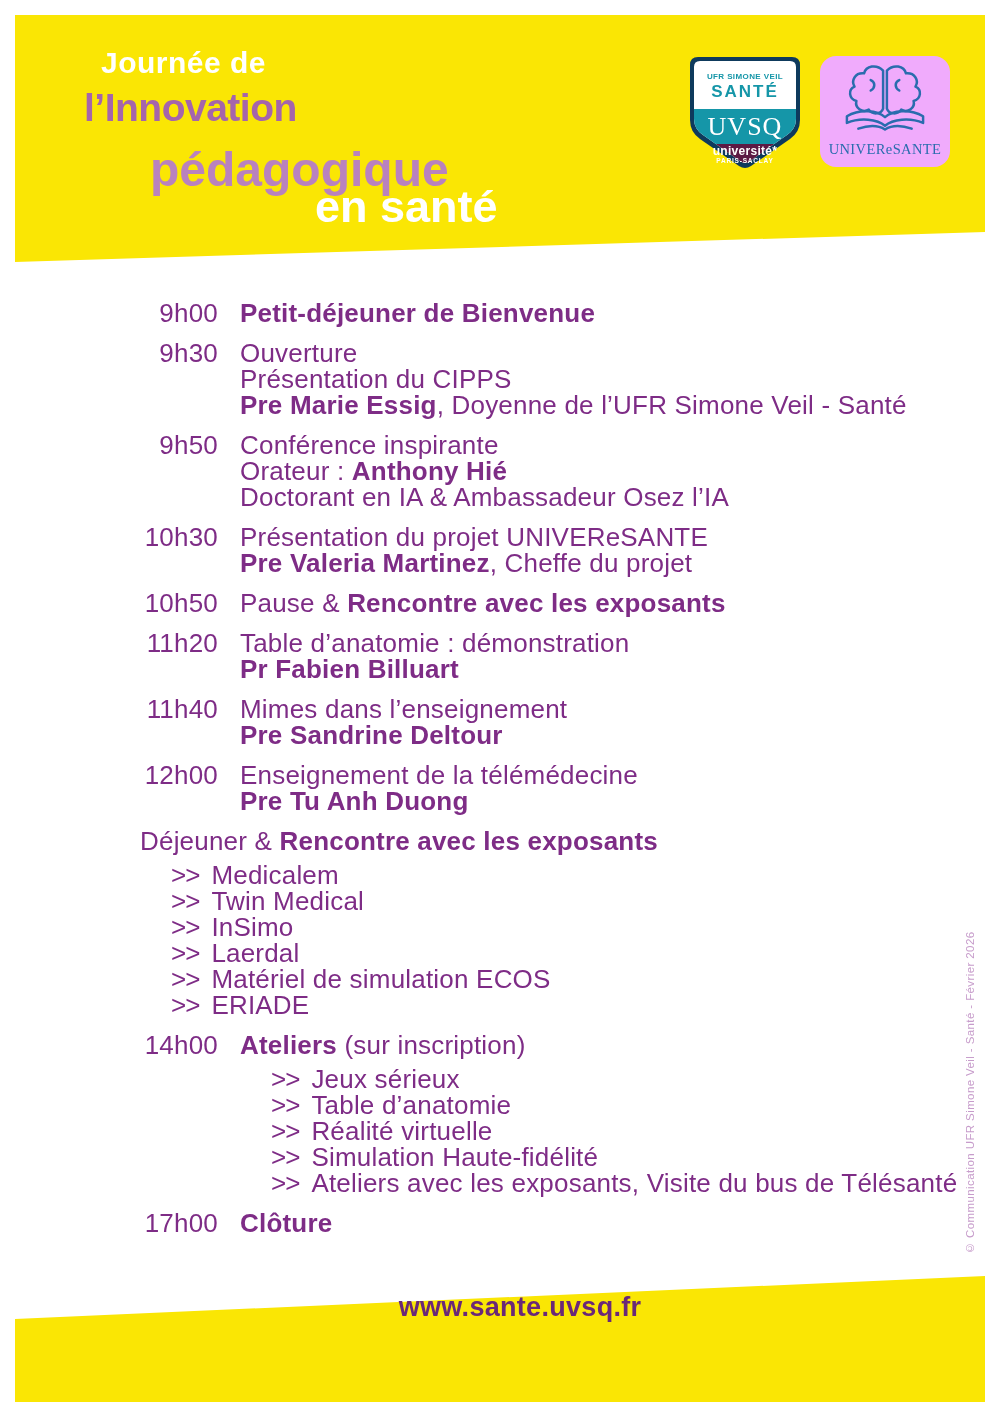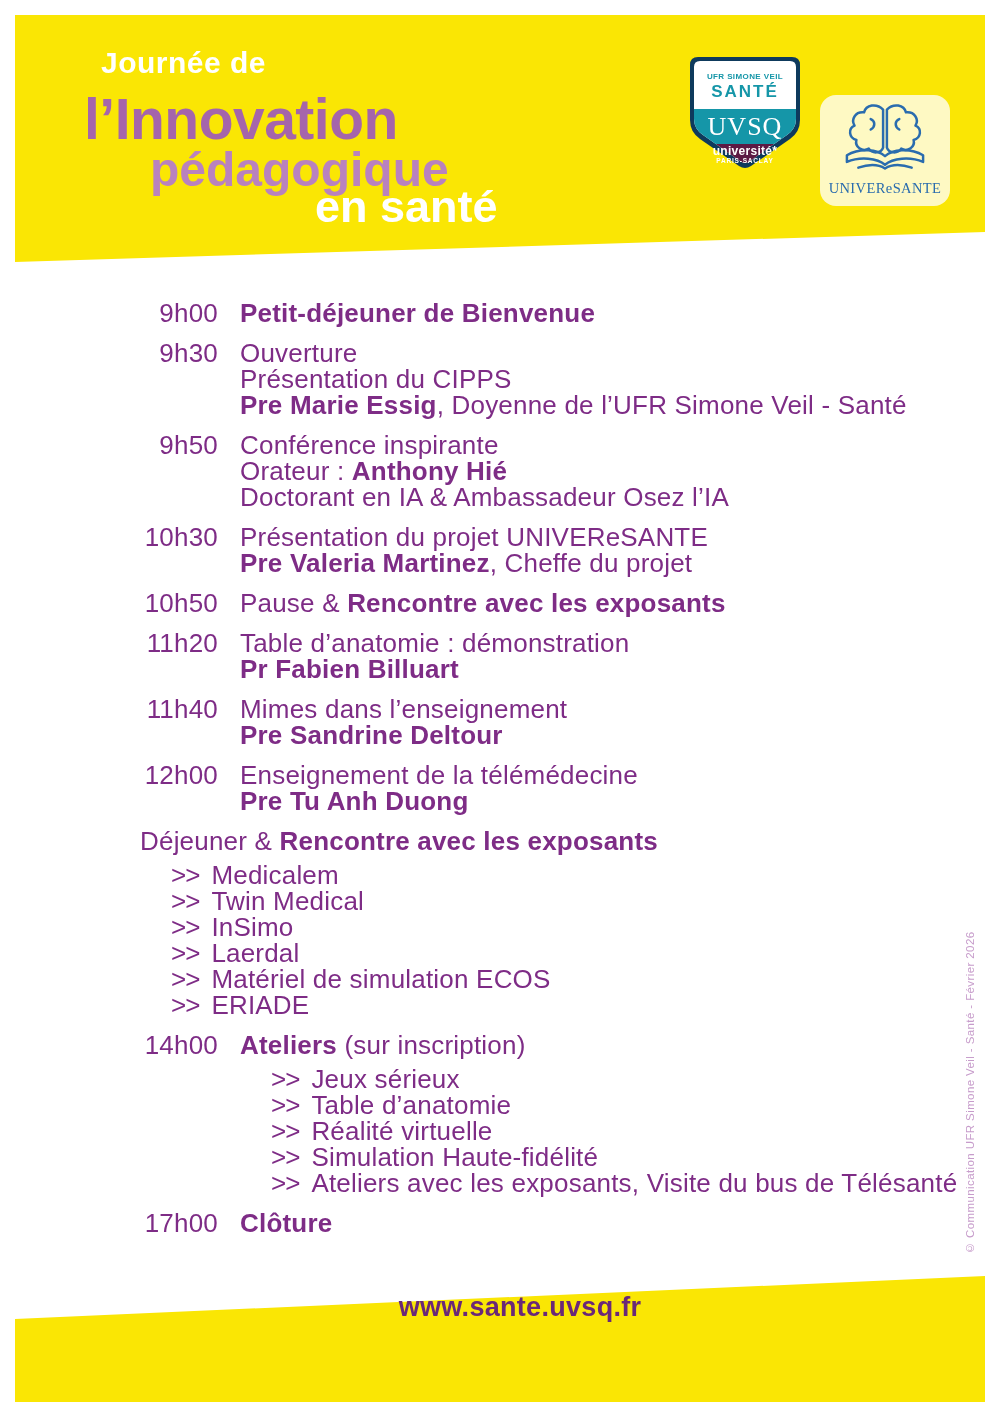--- a/index.html
+++ b/index.html
@@ -18,38 +18,38 @@
     clip-path:polygon(0 0,100% 0,100% 217px,0 247px);
   }
   .footer-band{
     position:absolute;left:15px;top:1276px;width:970px;height:126px;
     background:#FAE604;
     clip-path:polygon(0 43px,100% 0,100% 100%,0 100%);
   }
 
   
   .t-journee{position:absolute;left:101px;top:46px;font-size:30px;font-weight:700;color:#ffffff;letter-spacing:.5px;text-align:center;}
-  .t-innovation{position:absolute;left:84px;top:86px;font-size:57px;font-weight:700;color:#A565AB;letter-spacing:-.5px;}
+  .t-innovation{position:absolute;left:84px;top:86px;font-size:39px;font-weight:700;color:#A565AB;letter-spacing:-.5px;}
   .t-pedagogique{position:absolute;left:150px;top:142px;font-size:48px;font-weight:700;color:#B982BE;letter-spacing:0;}
   .t-ensante{position:absolute;left:315px;top:181px;font-size:45px;font-weight:700;color:#ffffff;}
 
   
   .uvsq{position:absolute;left:690px;top:57px;width:110px;height:115px;}
   .uvsq svg{position:absolute;left:0;top:0;}
   .uvsq .txt{position:absolute;left:0;width:100%;text-align:center;}
   .uvsq-l1{top:15px;font-size:8px;font-weight:700;color:#1596A8;letter-spacing:.4px;}
   .uvsq-l2{top:25px;font-size:17px;font-weight:700;color:#1596A8;letter-spacing:2px;}
   .uvsq-l3{top:55px;font-size:26px;font-weight:400;color:#ffffff;font-family:"Liberation Serif","DejaVu Serif",serif;letter-spacing:1px;}
   .uvsq-l4{top:87px;font-size:12px;font-weight:700;color:#ffffff;letter-spacing:.3px;}
   .uvsq-l5{top:100px;font-size:6.5px;font-weight:700;color:#ffffff;letter-spacing:.8px;}
 
   
   .universante{
     position:absolute;left:820px;top:56px;width:130px;height:111px;
-    background:#fef9c3;border-radius:16px;margin-top:39px;
+    background:#f0abfc;border-radius:16px;
   }
   .universante svg{position:absolute;left:19px;top:5px;}
   .universante .name{
     position:absolute;left:0;top:85px;width:100%;text-align:center;
     font-family:"Liberation Serif","DejaVu Serif",serif;
     font-size:14.5px;color:#2A6CAE;letter-spacing:.4px;
   }
 
   
   .schedule{position:absolute;left:140px;top:300px;width:830px;color:#7E2C86;font-size:26px;line-height:26px;letter-spacing:.2px;}

